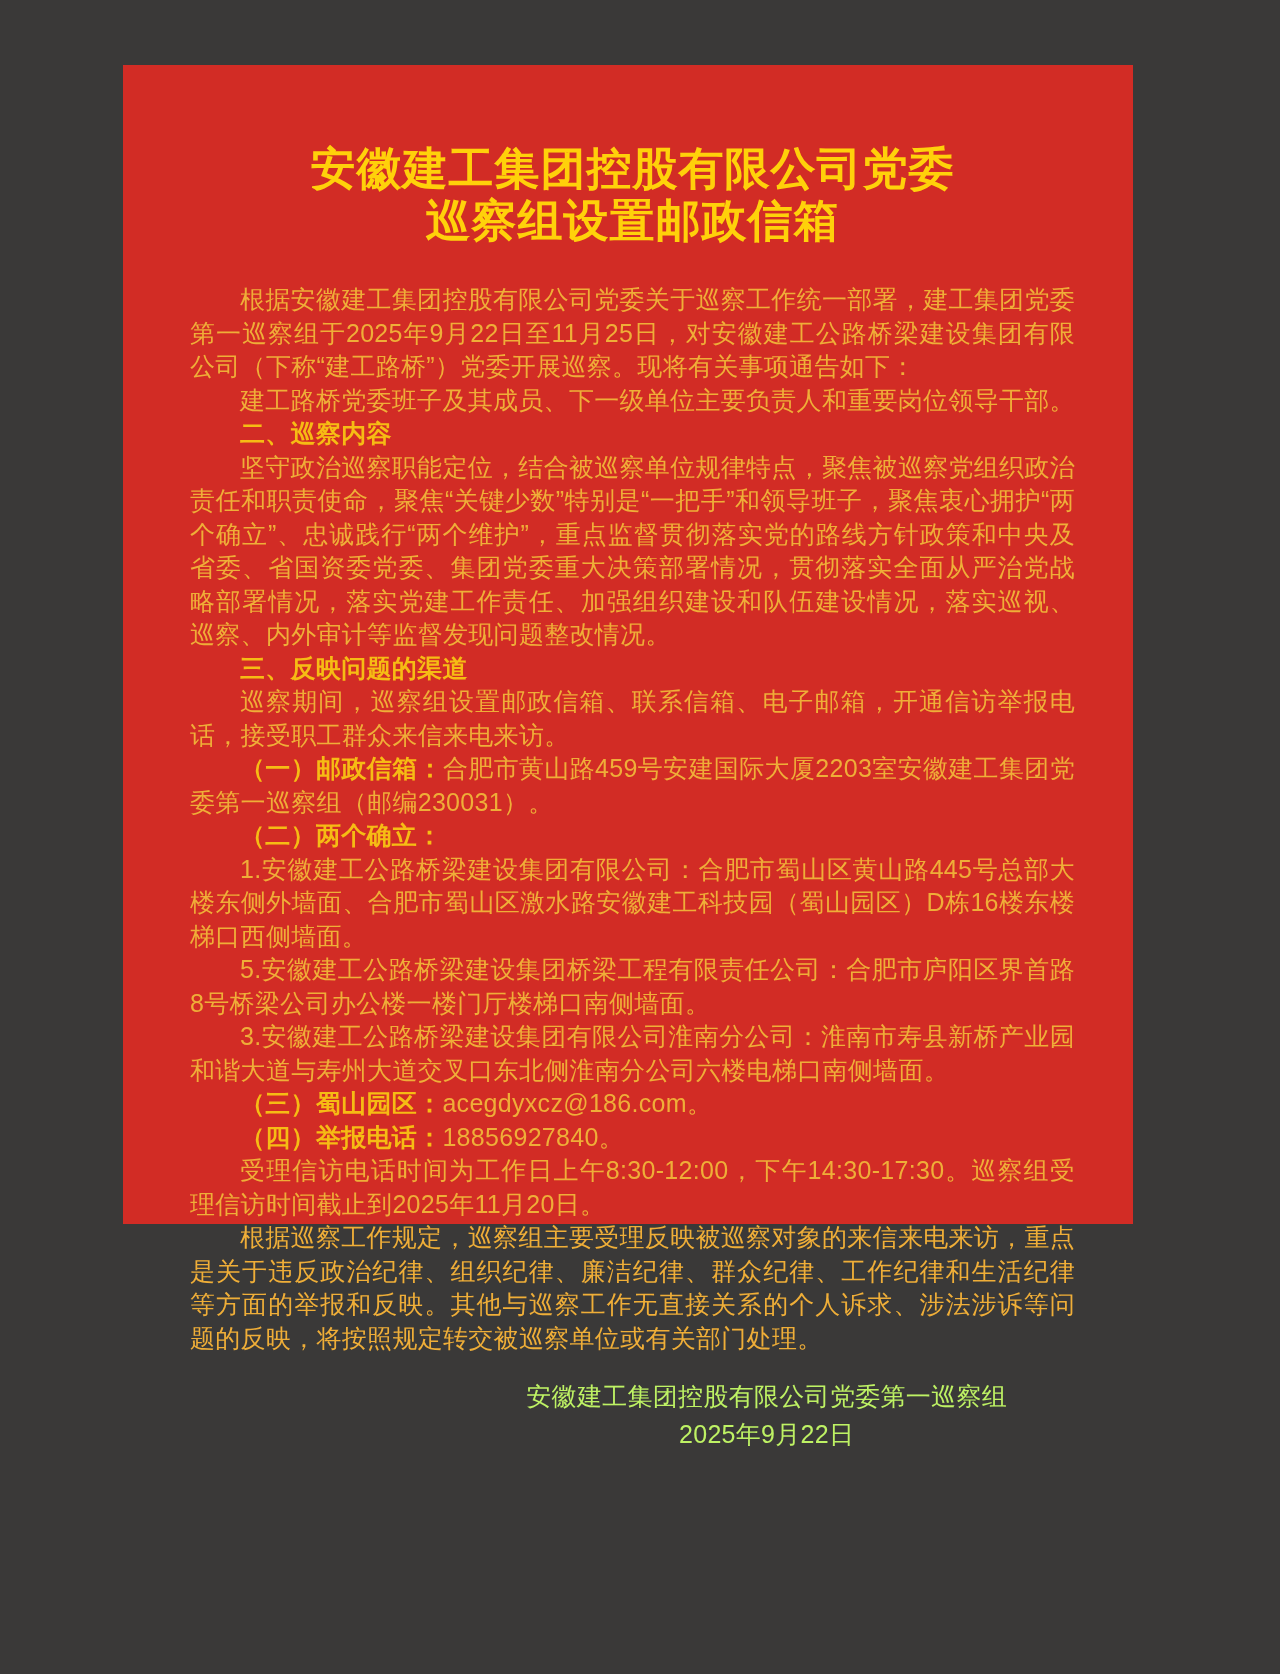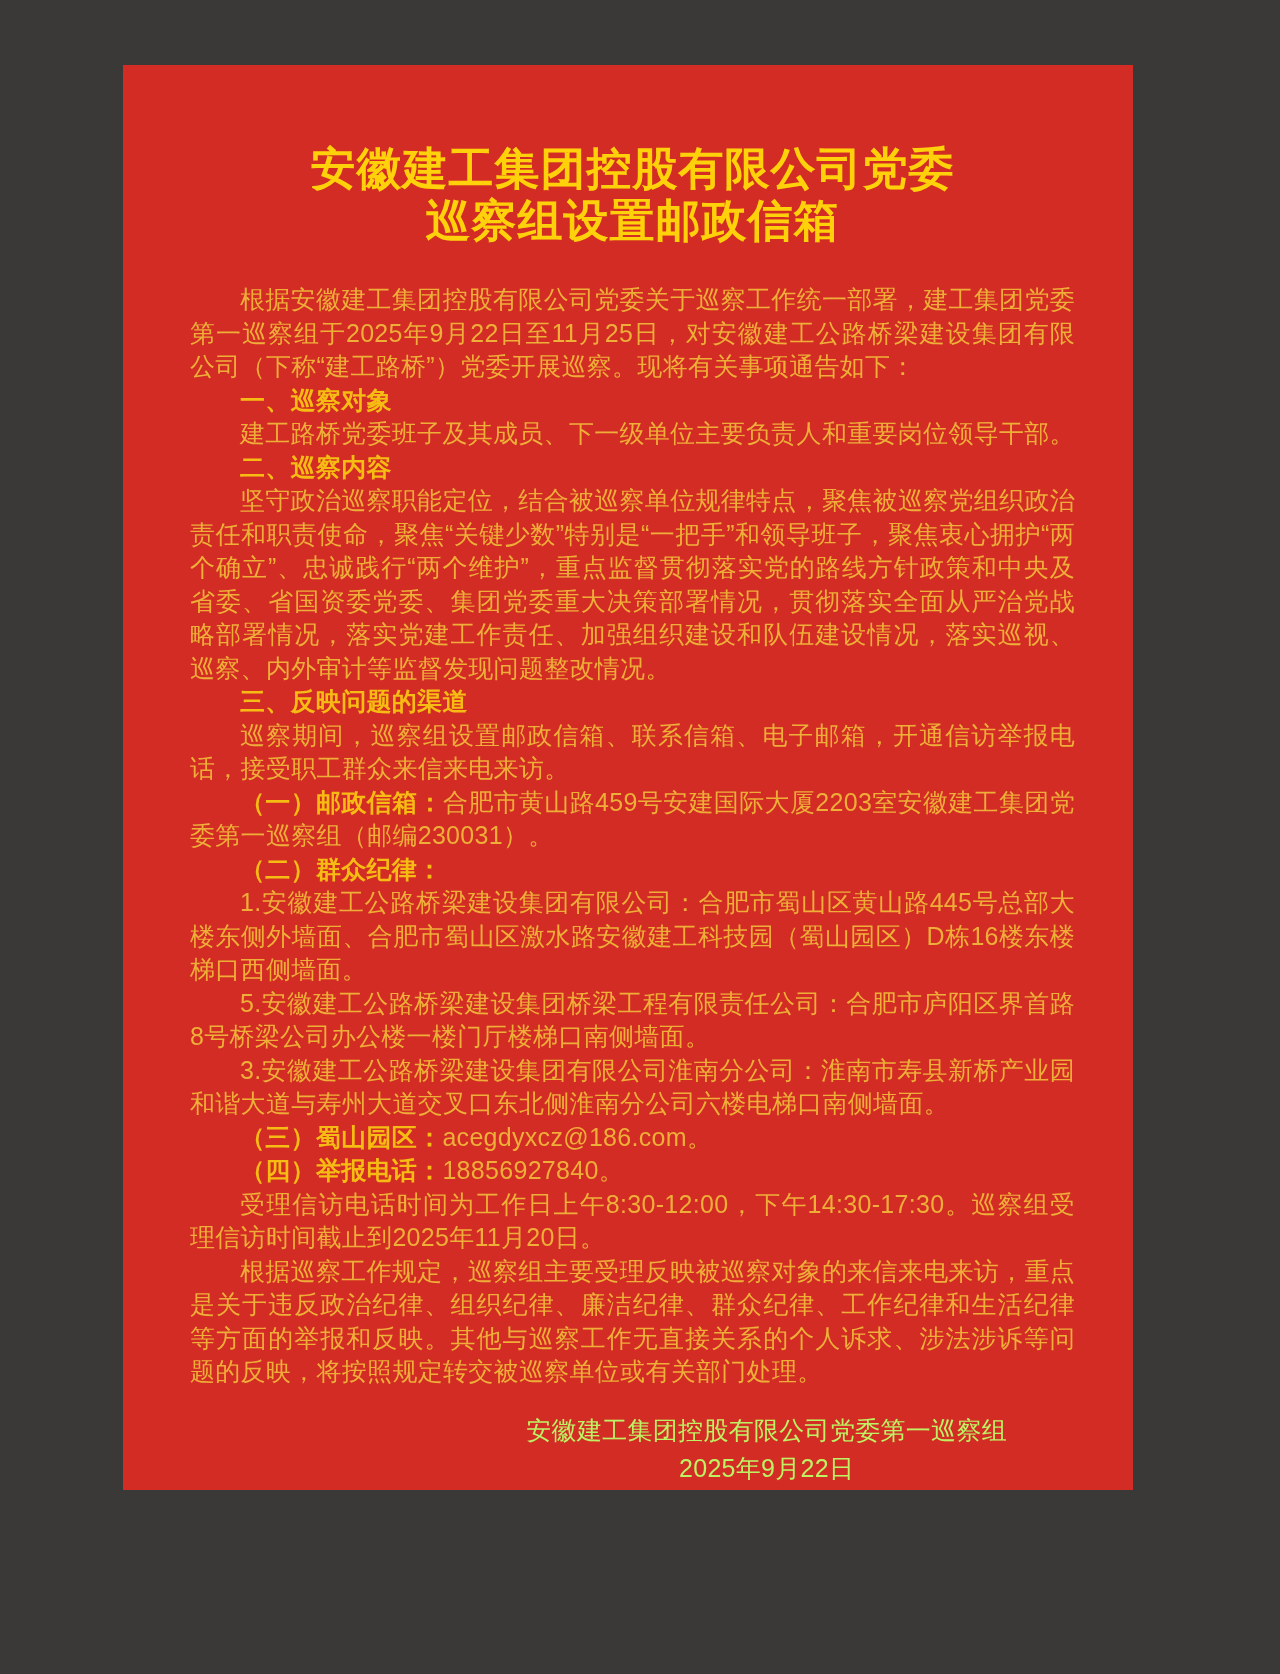--- a/index.html
+++ b/index.html
@@ -8,21 +8,21 @@
     position: relative;
     background: #3a3938;
     font-family: "Liberation Sans", "DejaVu Sans", sans-serif;
     overflow: hidden;
   }
   .poster {
     position: absolute;
     left: 123px;
     top: 65px;
     width: 1010px;
-    height: 1425px;
+    height: 1159px;
     background: #d22c25;
     padding: 78px 58px 0 67px;
   }
   .title-block {
     text-align: center;
     font-family: "Liberation Serif", "DejaVu Serif", serif;
     font-weight: bold;
     color: #ffd10a;
     font-size: 45px;
     line-height: 52px;
@@ -67,32 +67,31 @@
 
   <div class="title-block">
     <div>安徽建工集团控股有限公司党委</div>
     <div>巡察组设置邮政信箱</div>
   </div>
 
   <div class="content">
 
     <p>根据安徽建工集团控股有限公司党委关于巡察工作统一部署，建工集团党委第一巡察组于2025年9月22日至11月25日，对安徽建工公路桥梁建设集团有限公司（下称“建工路桥”）党委开展巡察。现将有关事项通告如下：</p>
 
-    <p class="heading">一、巡察对象</p>
     <p>建工路桥党委班子及其成员、下一级单位主要负责人和重要岗位领导干部。</p>
 
     <p class="heading">二、巡察内容</p>
     <p>坚守政治巡察职能定位，结合被巡察单位规律特点，聚焦被巡察党组织政治责任和职责使命，聚焦“关键少数”特别是“一把手”和领导班子，聚焦衷心拥护“两个确立”、忠诚践行“两个维护”，重点监督贯彻落实党的路线方针政策和中央及省委、省国资委党委、集团党委重大决策部署情况，贯彻落实全面从严治党战略部署情况，落实党建工作责任、加强组织建设和队伍建设情况，落实巡视、巡察、内外审计等监督发现问题整改情况。</p>
 
     <p class="heading">三、反映问题的渠道</p>
     <p>巡察期间，巡察组设置邮政信箱、联系信箱、电子邮箱，开通信访举报电话，接受职工群众来信来电来访。</p>
 
     <p><span class="lead-label">（一）邮政信箱：</span><span>合肥市黄山路459号安建国际大厦2203室安徽建工集团党委第一巡察组（邮编230031）。</span></p>
 
-    <p class="heading">（二）群众纪律：</p>
+    <p class="heading">（二）两个确立：</p>
     <p>1.安徽建工公路桥梁建设集团有限公司：合肥市蜀山区黄山路445号总部大楼东侧外墙面、合肥市蜀山区激水路安徽建工科技园（蜀山园区）D栋16楼东楼梯口西侧墙面。</p>
     <p>5.安徽建工公路桥梁建设集团桥梁工程有限责任公司：合肥市庐阳区界首路8号桥梁公司办公楼一楼门厅楼梯口南侧墙面。</p>
     <p>3.安徽建工公路桥梁建设集团有限公司淮南分公司：淮南市寿县新桥产业园和谐大道与寿州大道交叉口东北侧淮南分公司六楼电梯口南侧墙面。</p>
 
     <p><span class="lead-label">（三）蜀山园区：</span><span>acegdyxcz@186.com。</span></p>
 
     <p><span class="lead-label">（四）举报电话：</span><span>18856927840。</span></p>
 
     <p>受理信访电话时间为工作日上午8:30-12:00，下午14:30-17:30。巡察组受理信访时间截止到2025年11月20日。</p>
 

